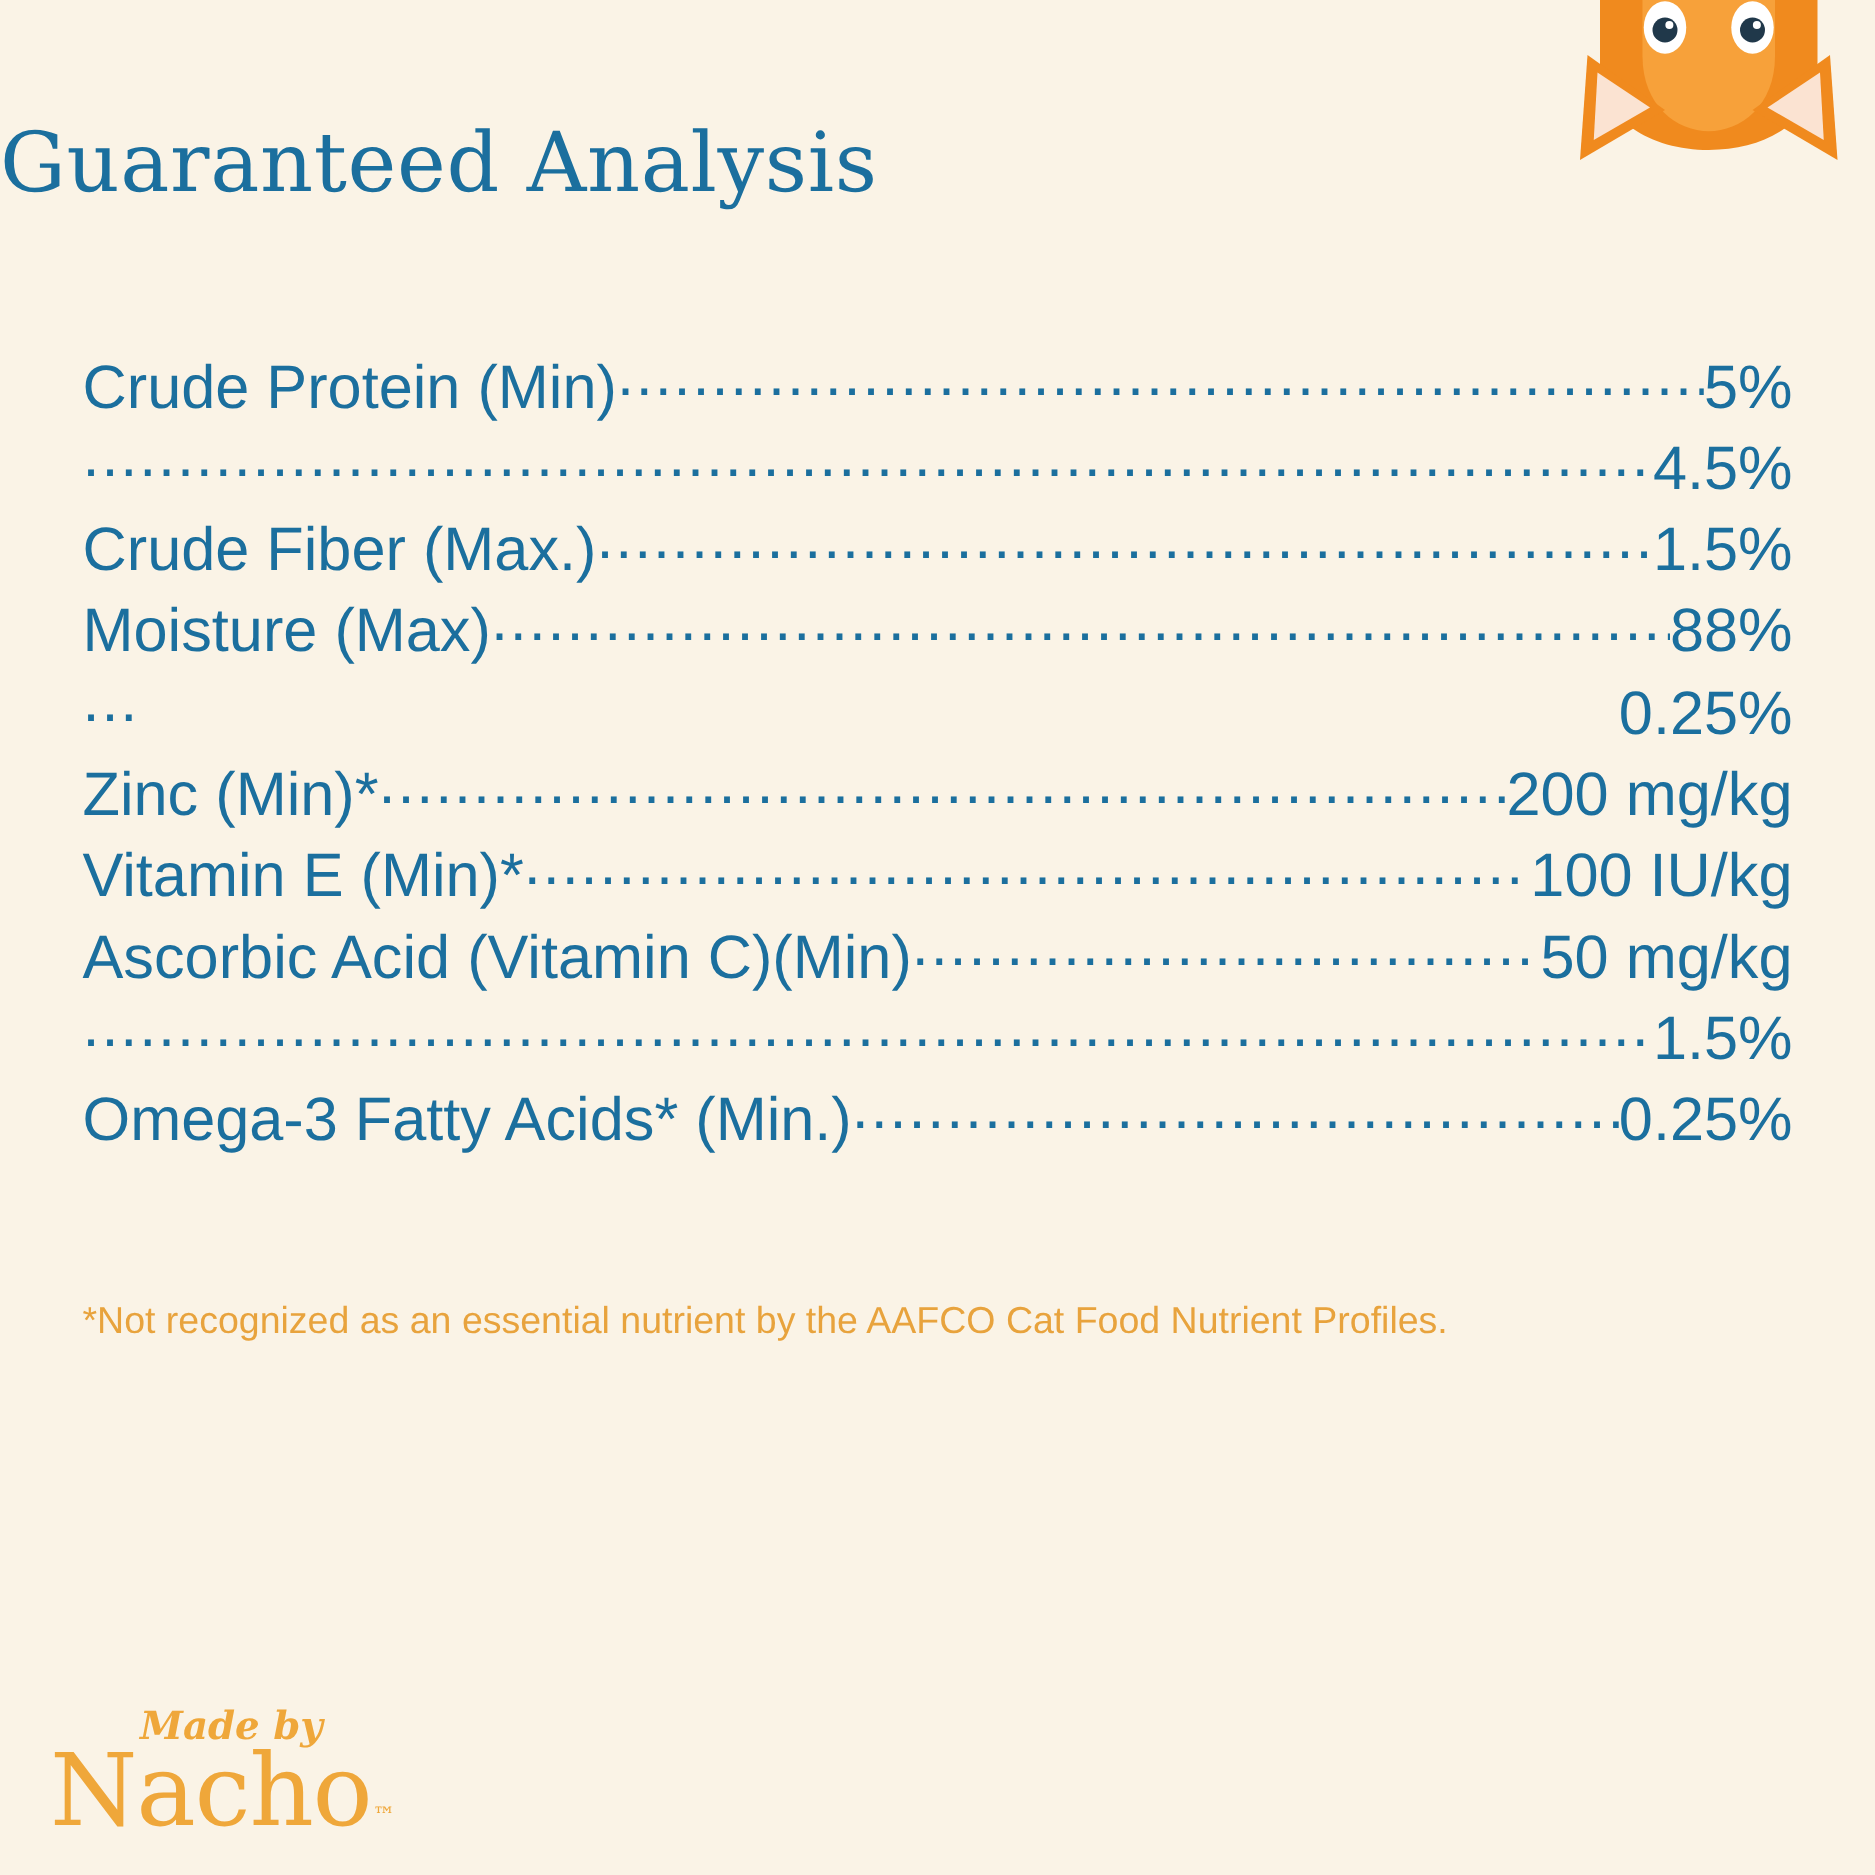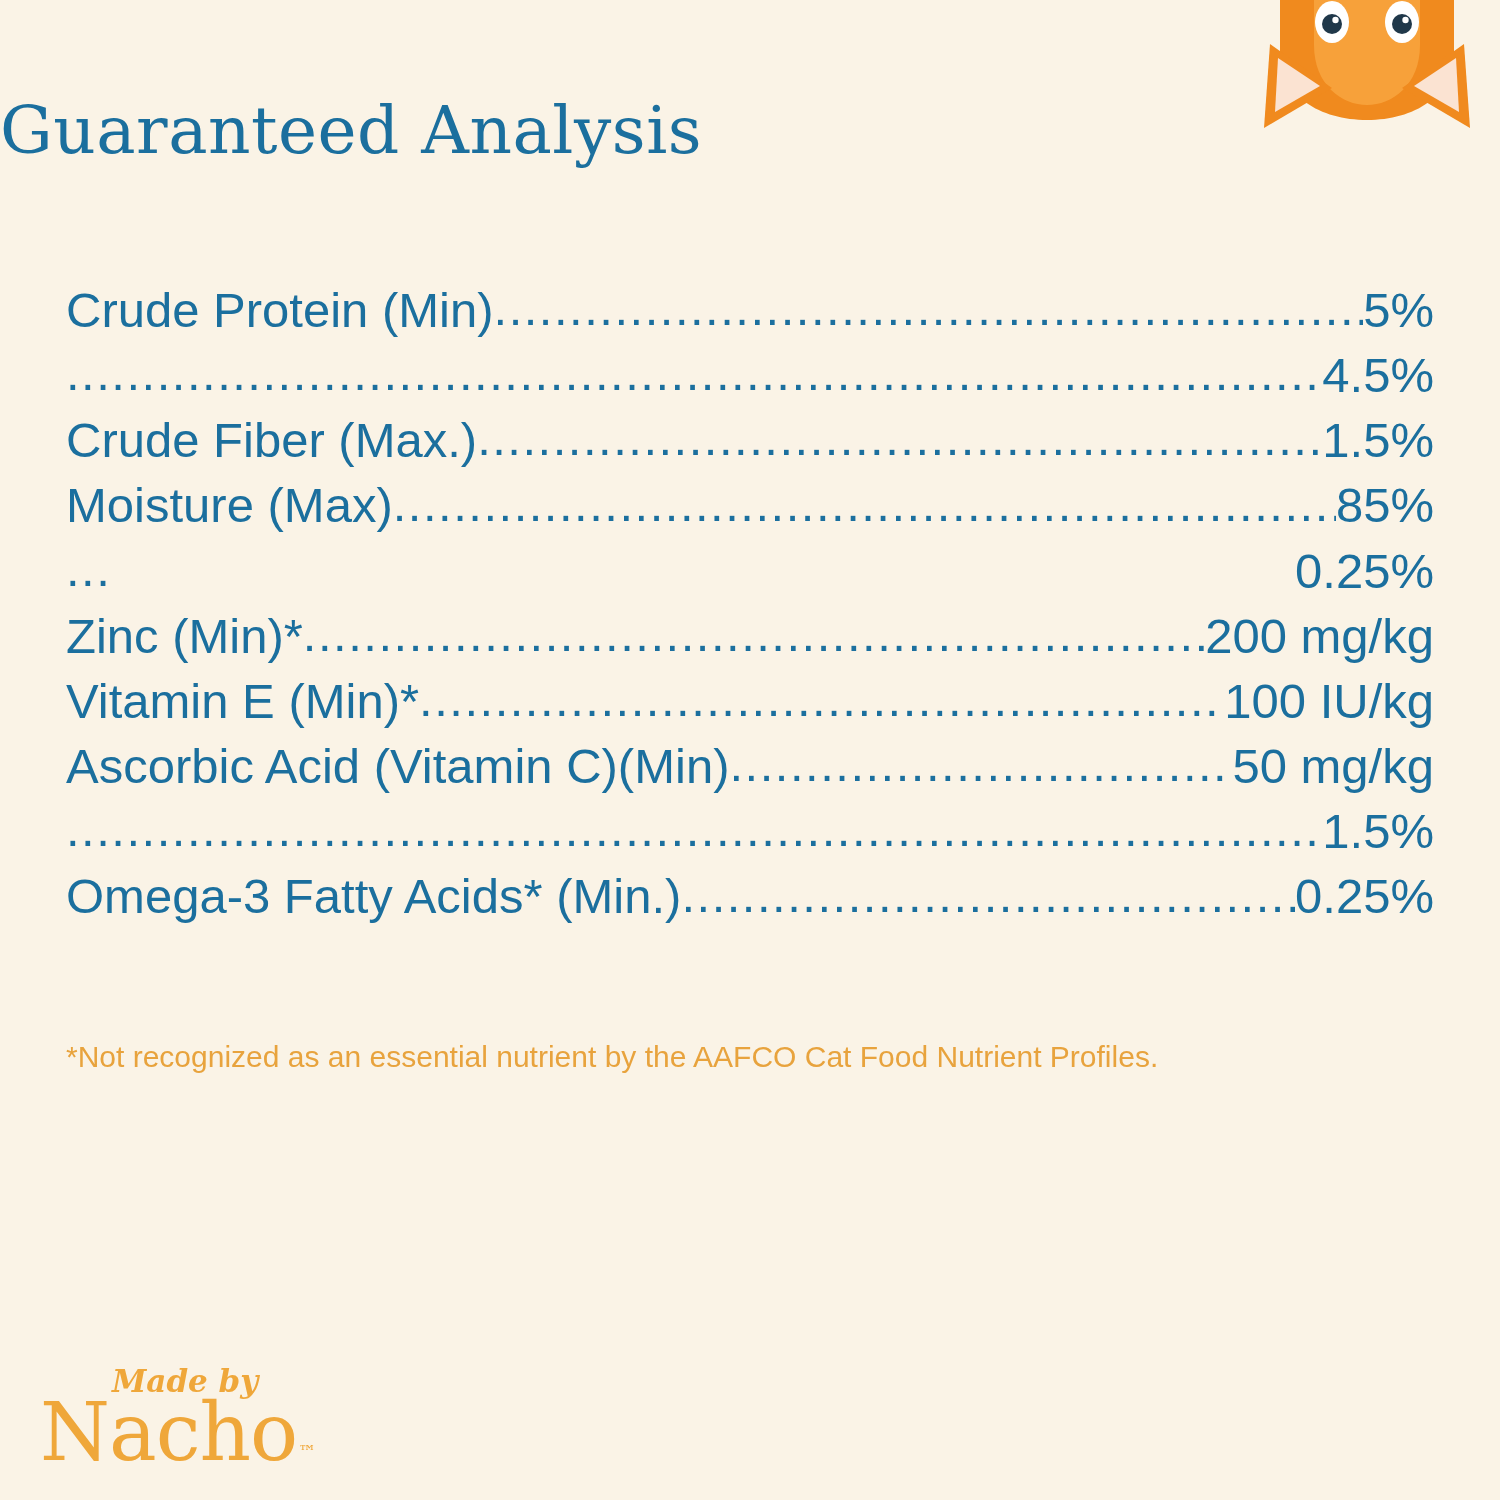--- a/index.html
+++ b/index.html
@@ -40,21 +40,21 @@
 
   
   .analysis {
     position: absolute;
     top: 278px;
     left: 66px;
     width: 1368px;
   }
   .row {
     display: flex;
-    align-items: center;
+    align-items: flex-start;
     color: #1b6f9e;
     font-size: 49px;
     line-height: 1.33;
     font-family: "Liberation Sans", sans-serif;
     white-space: nowrap;
   }
   .row .label { flex: 0 0 auto; }
   .row .value { flex: 0 0 auto; }
   .row .dots {
     flex: 1 1 auto;
@@ -164,21 +164,21 @@
 
   <div class="row">
     <span class="label">Crude Fiber (Max.)</span>
     <span class="dots"></span>
     <span class="value">1.5%</span>
   </div>
 
   <div class="row">
     <span class="label">Moisture (Max)</span>
     <span class="dots"></span>
-    <span class="value">85%</span>
+    <span class="value">88%</span>
   </div>
 
   <div class="row nodots">
     <span class="dots"></span>
     <span class="value">0.25%</span>
   </div>
 
   <div class="row">
     <span class="label">Zinc (Min)*</span>
     <span class="dots"></span>

